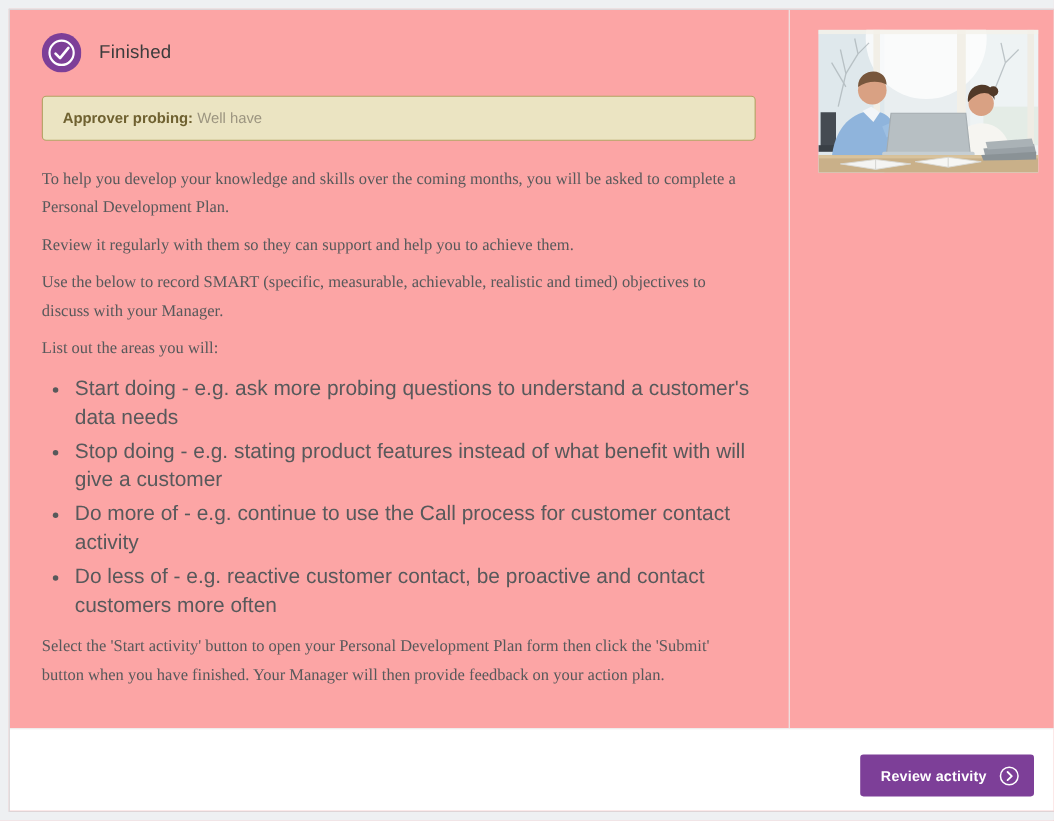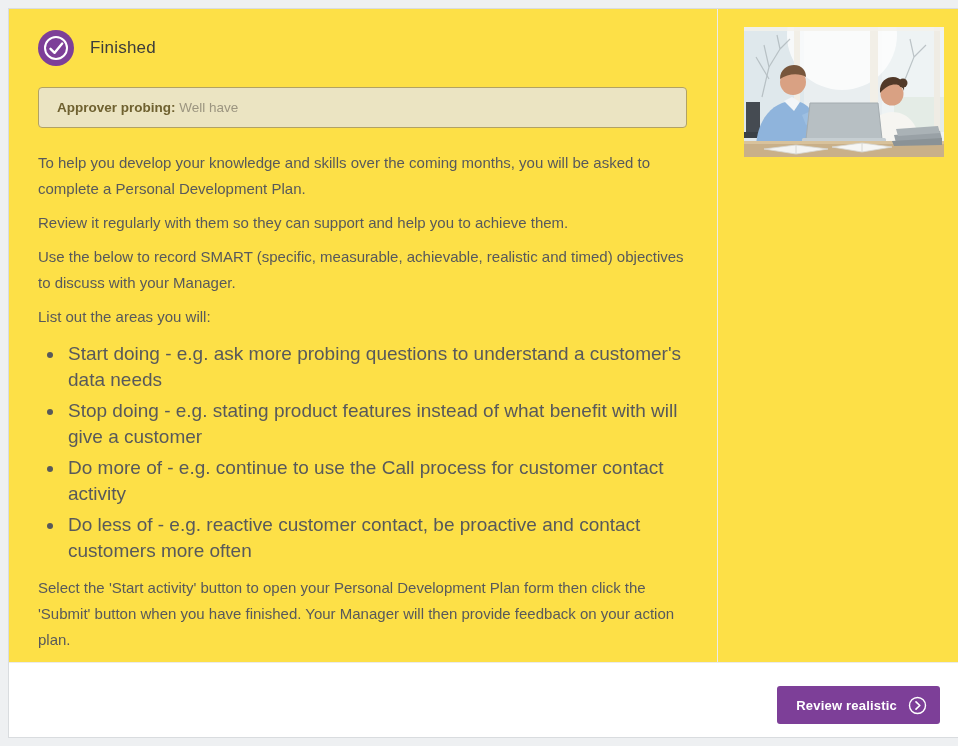--- a/index.html
+++ b/index.html
@@ -12,21 +12,21 @@
     position: relative;
     width: 958px;
     height: 746px;
     background: #eef0f2;
     overflow: hidden;
   }
   .card {
     position: absolute;
     left: 8px; top: 8px;
     width: 950px; height: 730px;
-    background: #fde047;
+    background: #fca5a5;
     border: 1px solid #d9dcdf;
     border-right: none;
     display: flex;
     flex-direction: column;
   }
   .content-row {
     display: flex;
     flex: 1;
     min-height: 0;
   }
@@ -73,20 +73,21 @@
     font-weight: bold;
   }
   .alert.alert-instruction { margin-bottom: 20px; }
 
   
   .main p {
     margin: 0 0 8px 0;
     font-size: 15px;
     line-height: 26px;
     color: #58595b;
+    font-family: Liberation Serif, serif;
   }
   .main p.list-intro { margin-bottom: 0; }
   .main ul {
     margin: 11px 0 11px 0;
     padding-left: 27px;
     color: #58595b;
   }
   .main li {
     font-size: 19px;
     line-height: 26px;
@@ -216,21 +217,21 @@
           <path d="M150,108 L196,104 L198,112 L152,116 Z" fill="#99a1a6"></path>
           <path d="M152,102 L194,99 L196,106 L154,109 Z" fill="#aab2b6"></path>
           <path d="M148,114 L198,111 L198,118 L150,119 Z" fill="#8a9296"></path>
         </svg>
       </div>
 
     </div>
 
     <div class="footer">
       <button class="review-btn">
-        <span>Review realistic</span>
+        <span>Review activity</span>
         <svg class="btn-arrow-svg" viewBox="0 0 19 19" aria-hidden="true">
           <circle cx="9.5" cy="9.5" r="8" fill="none" stroke="#ffffff" stroke-width="1.4"></circle>
           <polyline points="8,5.8 11.8,9.5 8,13.2" fill="none" stroke="#ffffff" stroke-width="1.7" stroke-linecap="round" stroke-linejoin="round"></polyline>
         </svg>
       </button>
     </div>
 
   </div>
 </div>
 

